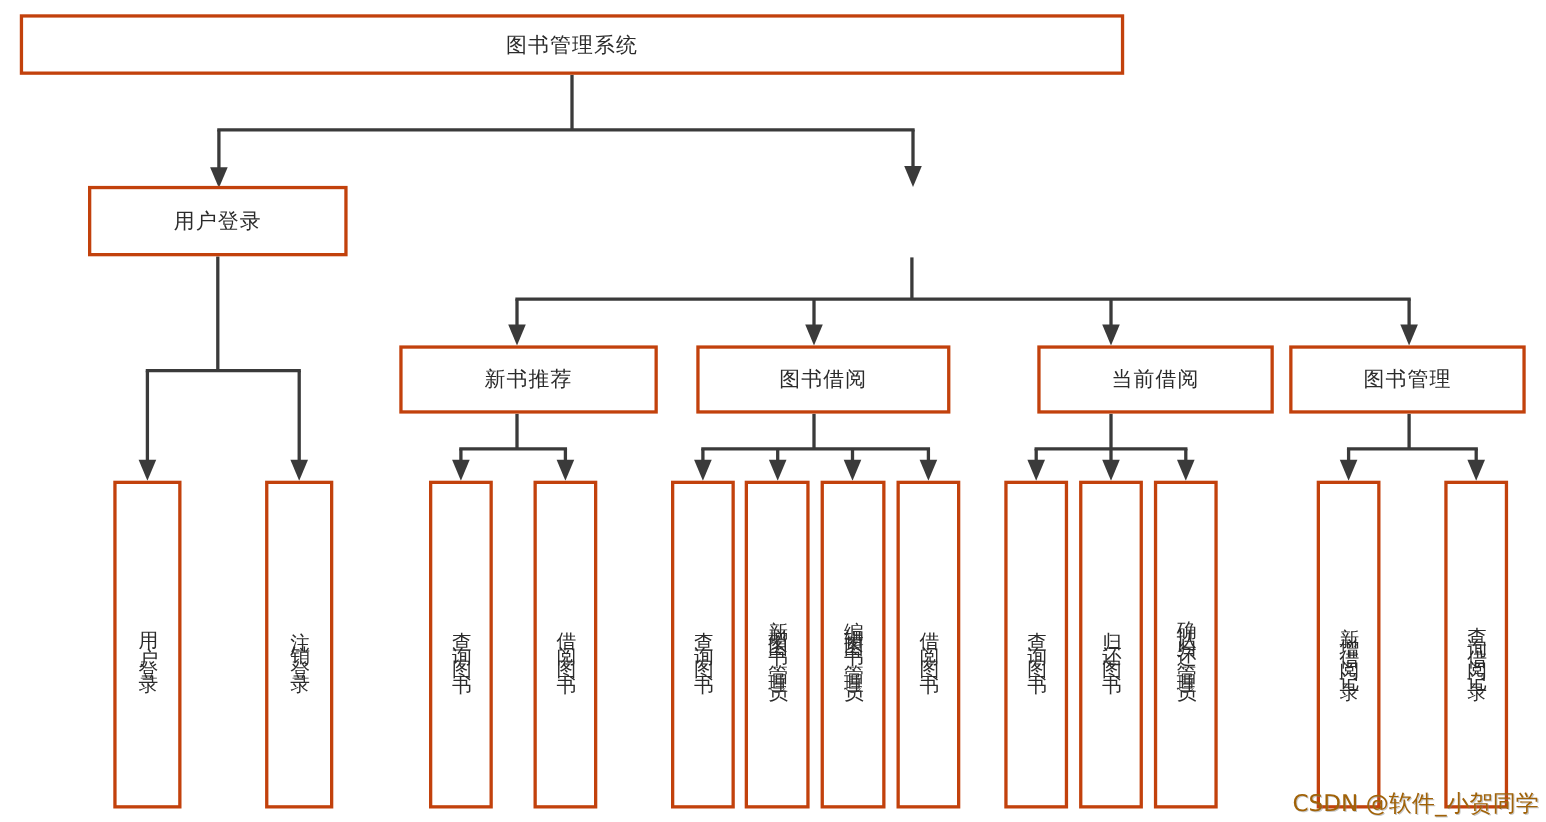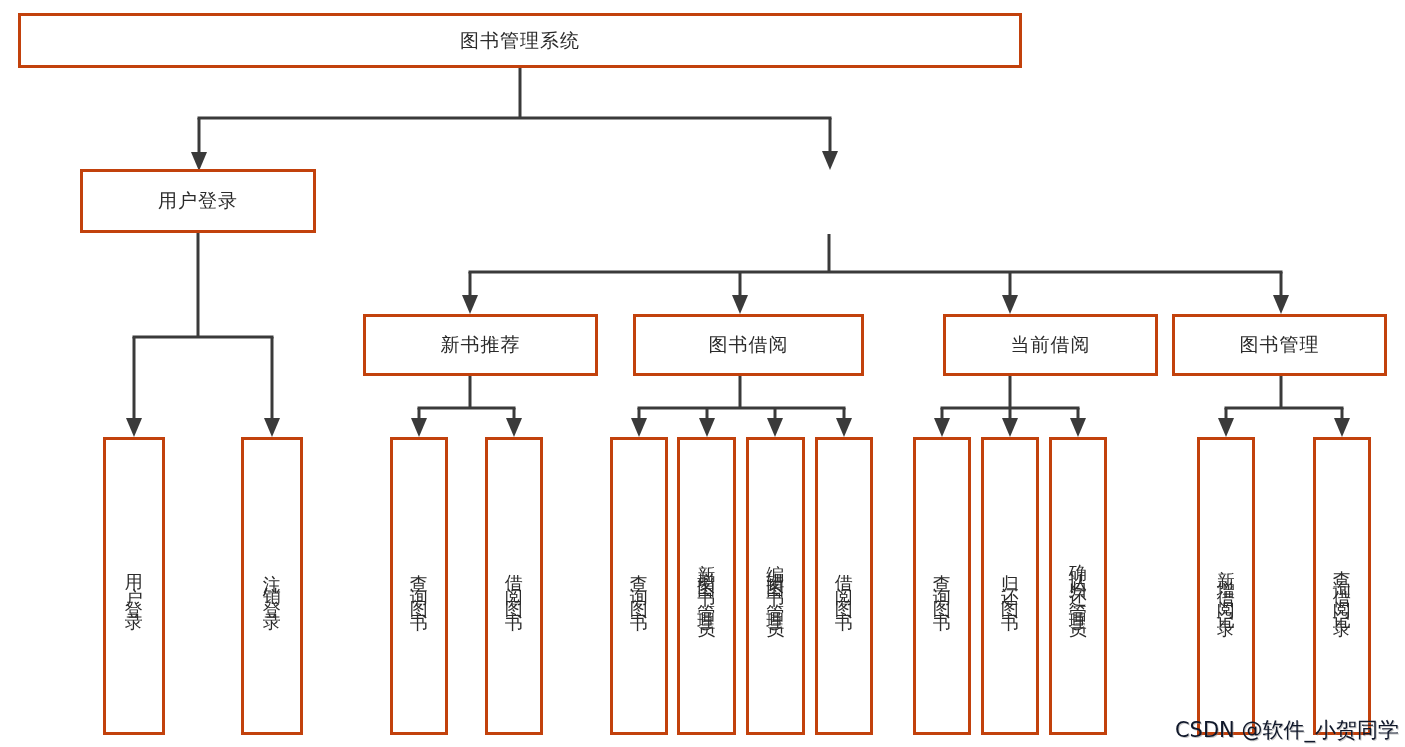--- a/index.html
+++ b/index.html
@@ -43,21 +43,21 @@
     font-size: 18px;
     letter-spacing: 13px;
     line-height: 1.2;
     white-space: nowrap;
   }
   #watermark {
     position: absolute;
     right: 6px;
     bottom: 3px;
     font-size: 21px;
-    color: #0f172a;
+    color: #a16207;
     text-shadow: 1px 1px 0 rgba(130,130,130,0.45);
     z-index: 3;
     white-space: nowrap;
   }
 </style>
 </head>
 <body>
 
 <div id="canvas">
 

